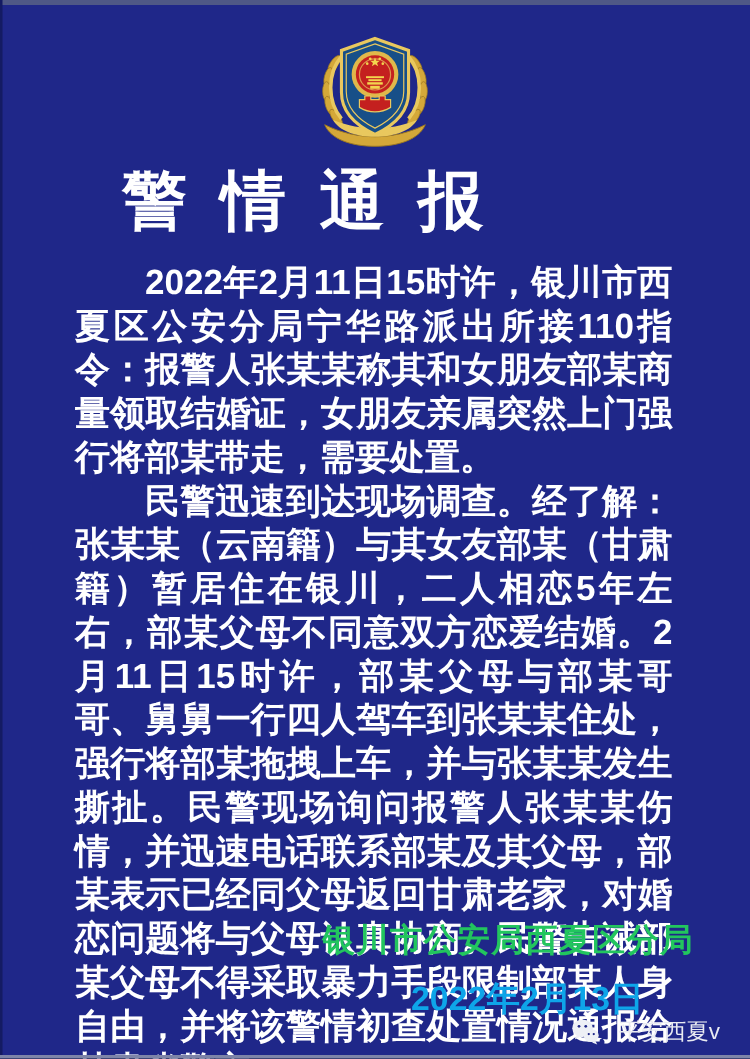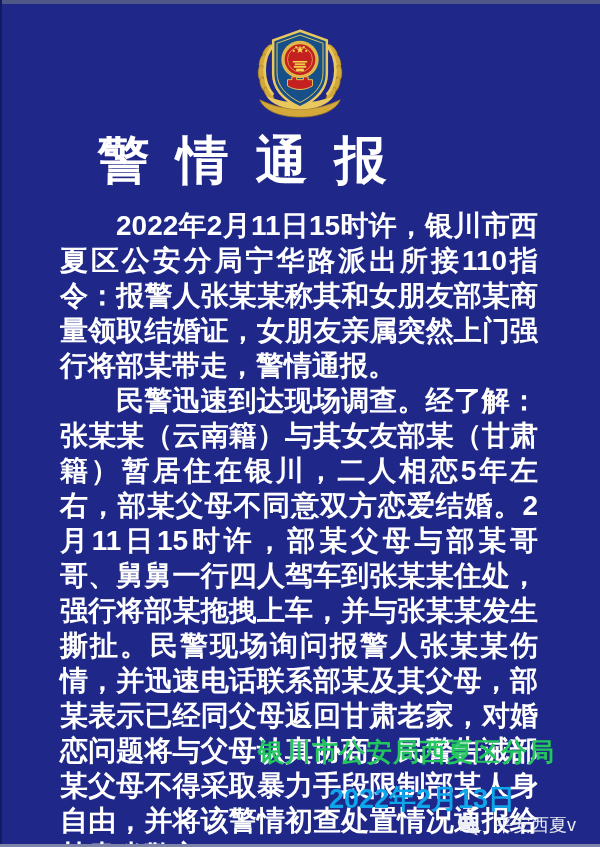--- a/index.html
+++ b/index.html
@@ -131,21 +131,21 @@
       <rect x="43.5" y="41.5" width="13" height="2" fill="#f3d54e"></rect>
       <rect x="46" y="44.5" width="8" height="2.5" fill="#f3d54e"></rect>
 
       <path d="M37,56 h4.5 v-3 h5 v3 h7 v-3 h5 v3 h4.5 v6.5 c-8,5 -18,5 -26,0 Z" fill="#c4201f" stroke="#e9c85e" stroke-width="1"></path>
     </svg>
   </div>
 
   <div class="title">警情通报</div>
 
   <div class="body-text">
-    <p>2022年2月11日15时许，银川市西夏区公安分局宁华路派出所接110指令：报警人张某某称其和女朋友部某商量领取结婚证，女朋友亲属突然上门强行将部某带走，警情通报。</p>
+    <p>2022年2月11日15时许，银川市西夏区公安分局宁华路派出所接110指令：报警人张某某称其和女朋友部某商量领取结婚证，女朋友亲属突然上门强行将部某带走，需要处置。</p>
     <p>民警迅速到达现场调查。经了解：张某某（云南籍）与其女友部某（甘肃籍）暂居住在银川，二人相恋5年左右，部某父母不同意双方恋爱结婚。2月11日15时许，部某父母与部某哥哥、舅舅一行四人驾车到张某某住处，强行将部某拖拽上车，并与张某某发生撕扯。民警现场询问报警人张某某伤情，并迅速电话联系部某及其父母，部某表示已经同父母返回甘肃老家，对婚恋问题将与父母认真协商。民警告诫部某父母不得采取暴力手段限制部某人身自由，并将该警情初查处置情况通报给甘肃省警方。</p>
   </div>
 
   <div class="sig">银川市公安局西夏区分局</div>
   <div class="date">2022年2月13日</div>
 
   <div class="watermark">
     <span class="wm-icon">
       <svg viewBox="0 0 24 24" width="24" height="24" aria-hidden="true">
         <ellipse cx="10" cy="9.5" rx="8.2" ry="7" fill="#eef0f6"></ellipse>

